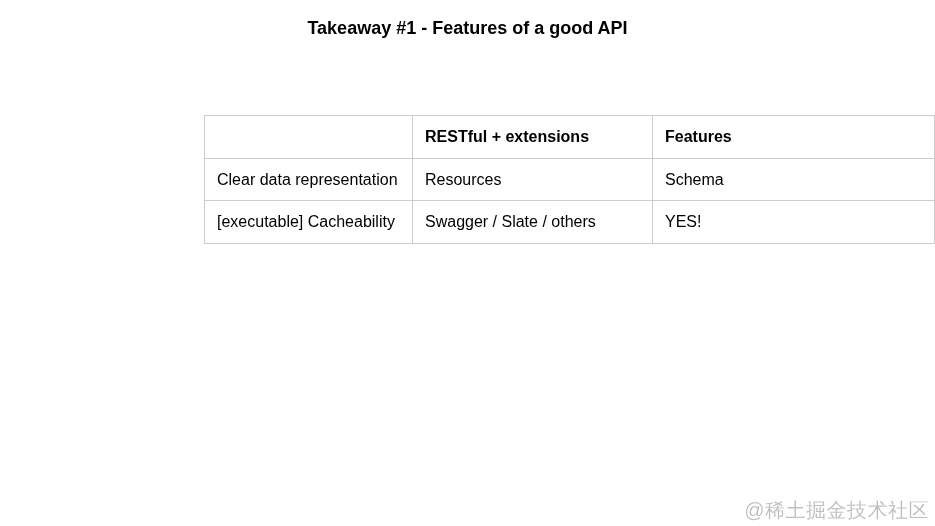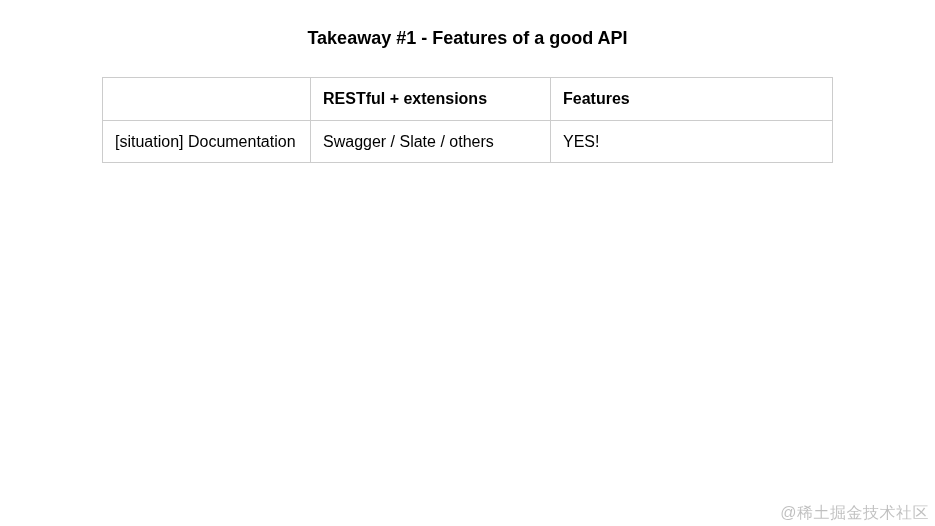--- a/index.html
+++ b/index.html
@@ -12,26 +12,27 @@
       height: 526px;
       background: #ffffff;
       font-family: "Helvetica Neue", Helvetica, Arial, sans-serif;
       position: relative;
       color: #000;
     }
     .title {
       text-align: center;
       font-weight: 700;
       font-size: 18px;
-      padding-top: 28px;
+      padding-top: 18px;
       padding-bottom: 28px;
     }
     .table-wrap {
       display: flex;
-      justify-content: center;
+      justify-content: flex-end;
+      margin-top: 48px;
     }
     table {
       border-collapse: collapse;
       width: 730px;
       table-layout: fixed;
     }
     th, td {
       border: 1px solid #ccc;
       padding: 10px 12px;
       text-align: left;
@@ -43,21 +44,21 @@
     th {
       font-weight: 700;
     }
     col.c0 { width: 208px; }
     col.c1 { width: 240px; }
     col.c2 { width: 282px; }
     .watermark {
       position: absolute;
       right: 6px;
       bottom: 2px;
-      font-size: 16px;
+      font-size: 20px;
       color: rgba(0,0,0,0.25);
       font-family: "PingFang SC", "Microsoft YaHei", sans-serif;
       letter-spacing: 0.5px;
     }
   </style>
 </head>
 <body>
 
 <div class="title">Takeaway #1 - Features of a good API</div>
 
@@ -70,21 +71,26 @@
     </colgroup>
     <thead>
       <tr>
         <th></th>
         <th>RESTful + extensions</th>
         <th>Features</th>
       </tr>
     </thead>
     <tbody>
       <tr>
-        <td>[situation] Documentation</td>
+        <td>Clear data representation</td>
+        <td>Resources</td>
+        <td>Schema</td>
+      </tr>
+      <tr>
+        <td>[executable] Cacheability</td>
         <td>Swagger / Slate / others</td>
         <td>YES!</td>
       </tr>
     </tbody>
   </table>
 </div>
 
 <div class="watermark">@稀土掘金技术社区</div>
 
 </body></html>

